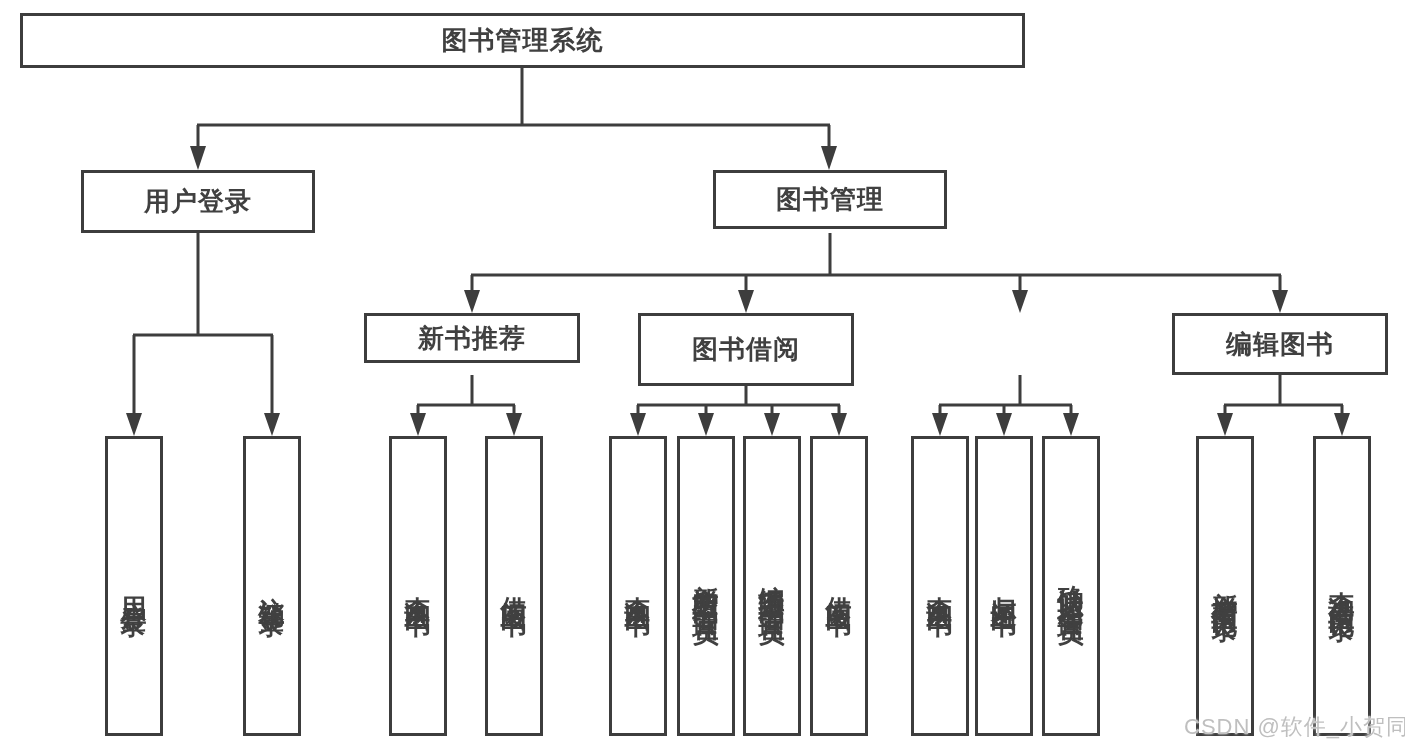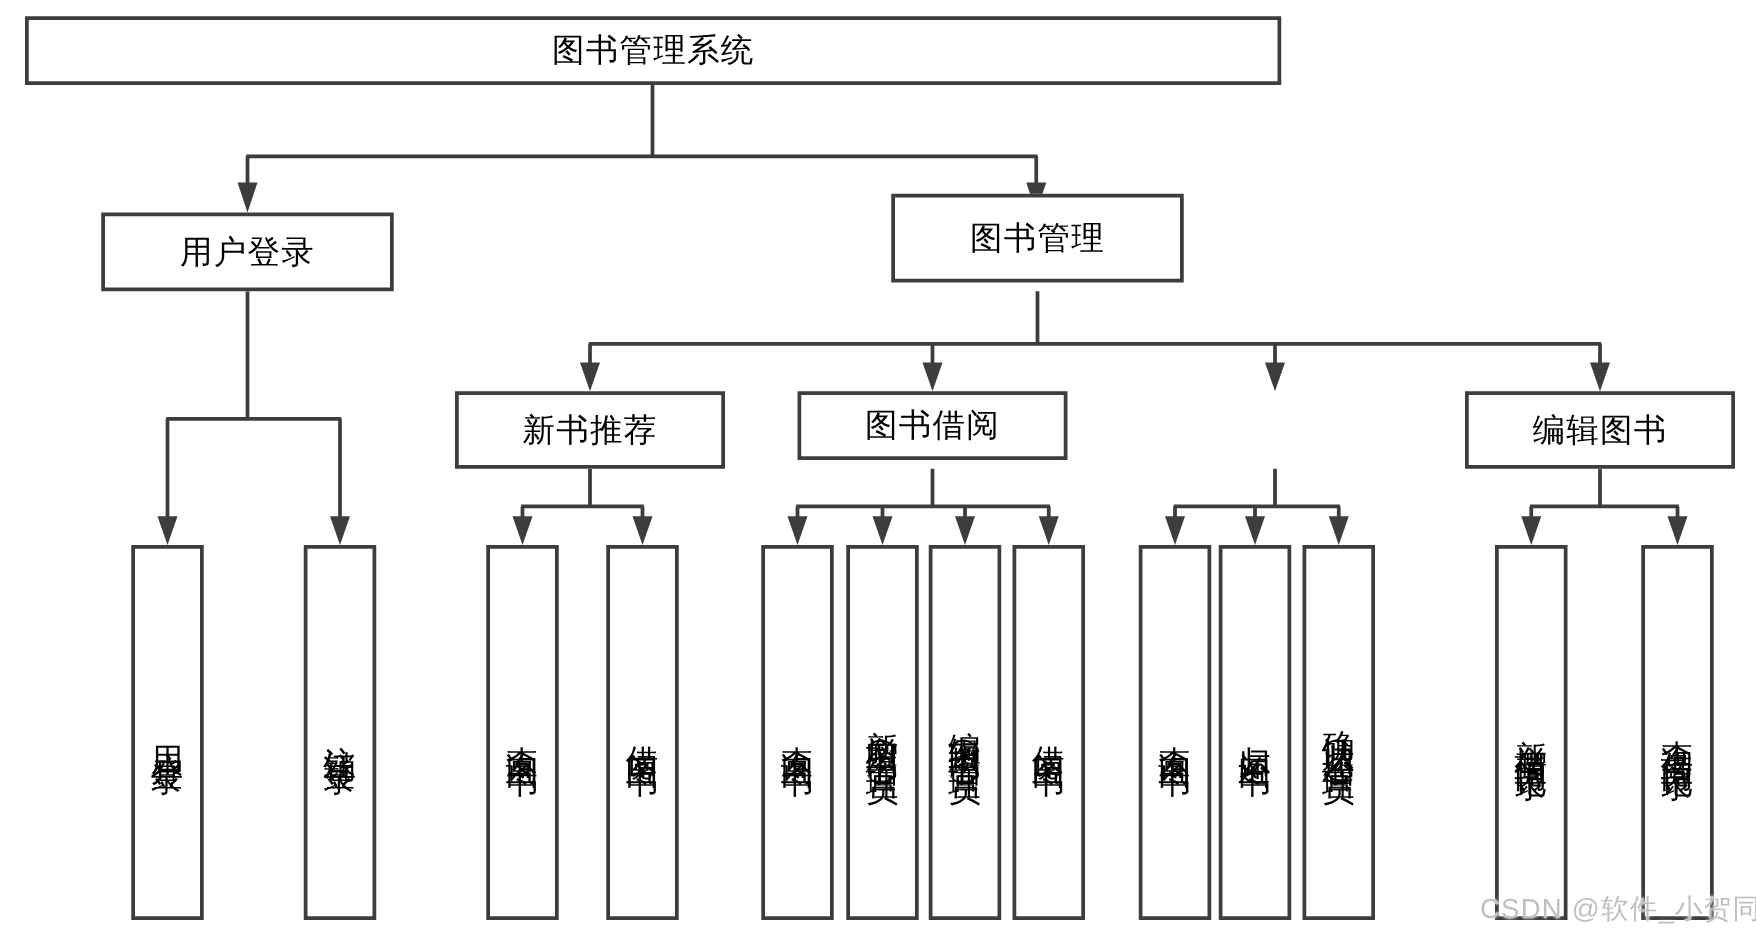--- a/index.html
+++ b/index.html
@@ -17,21 +17,22 @@
     width: 1405px; height: 747px;
   }
   .node {
     position: absolute;
     box-sizing: border-box;
     border: 3px solid #3d3d3d;
     background: #ffffff;
     display: flex;
     align-items: center;
     justify-content: center;
-    color: #000000;
+    color: #404040;
+    font-weight: bold;
   }
   .node.h {
     font-size: 26px;
     letter-spacing: 1px;
     white-space: nowrap;
   }
   .node.v {
     writing-mode: vertical-rl;
     text-orientation: mixed;
     font-size: 26px;
@@ -94,24 +95,24 @@
       <polygon points="996,413 1012,413 1004,436"></polygon>
       <polygon points="1063,413 1079,413 1071,436"></polygon>
       <polygon points="1217,413 1233,413 1225,436"></polygon>
       <polygon points="1334,413 1350,413 1342,436"></polygon>
     </g>
   </svg>
 
   <div class="node h" style="left:20px; top:13px; width:1005px; height:55px;">图书管理系统</div>
 
   <div class="node h" style="left:81px; top:170px; width:234px; height:63px;">用户登录</div>
-  <div class="node h" style="left:713px; top:155px; width:234px; height:71px;">图书管理</div>
+  <div class="node h" style="left:713px; top:170px; width:234px; height:59px;">图书管理</div>
 
-  <div class="node h" style="left:364px; top:313px; width:216px; height:62px;text-align:right;">新书推荐</div>
-  <div class="node h" style="left:638px; top:313px; width:216px; height:55px;">图书借阅</div>
+  <div class="node h" style="left:364px; top:313px; width:216px; height:50px;text-align:right;">新书推荐</div>
+  <div class="node h" style="left:638px; top:313px; width:216px; height:73px;">图书借阅</div>
   <div class="node h" style="left:1172px; top:313px; width:216px; height:62px;">编辑图书</div>
 
   <div class="node v" style="left:105px; top:436px; width:58px; height:300px;">用户登录</div>
   <div class="node v" style="left:243px; top:436px; width:58px; height:300px;">注销登录</div>
 
   <div class="node v" style="left:389px; top:436px; width:58px; height:300px;">查询图书</div>
   <div class="node v" style="left:485px; top:436px; width:58px; height:300px;">借阅图书</div>
 
   <div class="node v" style="left:609px; top:436px; width:58px; height:300px;">查询图书</div>
   <div class="node v" style="left:677px; top:436px; width:58px; height:300px;">新增图书（管理员）</div>

